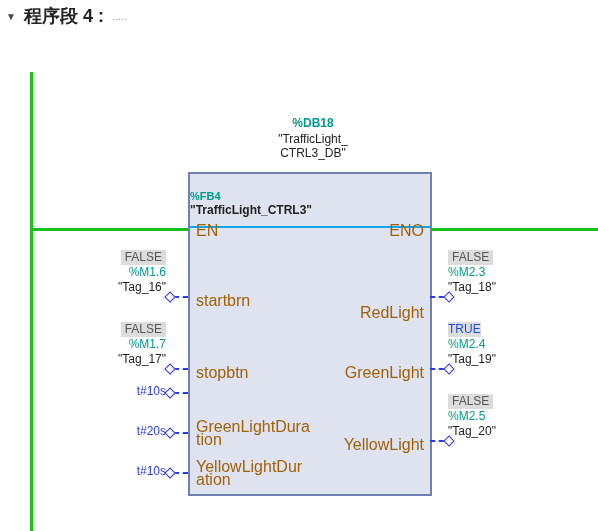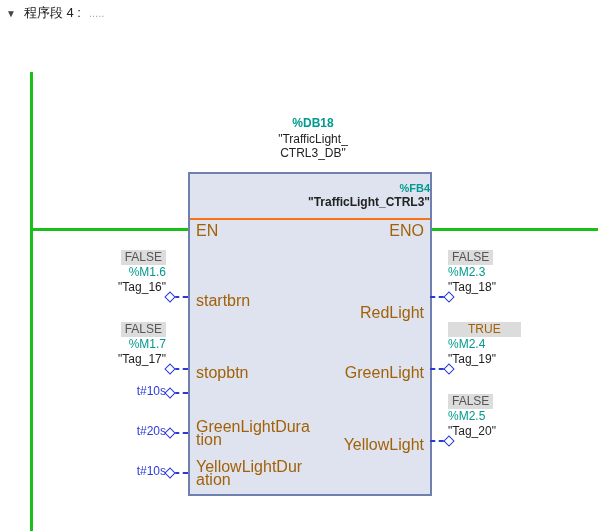--- a/index.html
+++ b/index.html
@@ -1,33 +1,33 @@
 <!DOCTYPE html>
 <html><head>
 <meta charset="utf-8">
 <style>
   html,body{margin:0;padding:0;font-family:"Microsoft YaHei",Arial,sans-serif;font-size:12px;color:#333;background:#fff}
   .root{width:598px;height:531px;position:relative;overflow:hidden}
   
   .hdr{padding:4px 6px 2px 6px}
   .hdr-row1{display:flex;align-items:center;gap:8px}
   .tri{font-size:10px;color:#444}
-  .title{font-weight:normal;font-size:13px;color:#222}
+  .title{font-weight:bold;font-size:18px;color:#222}
   .dots{color:#aaa;font-size:11px}
   .comment-row{padding:2px 0 6px 28px;color:#aaa;font-size:12px}
   
   .canvas{position:absolute;left:18px;top:60px;right:0;bottom:0}
   
   .rail{position:absolute;left:12px;top:12px;bottom:-40px;width:0;border-left:3px solid #18c018}
   
   .db-addr{position:absolute;top:56px;left:225px;width:140px;text-align:center;color:#009a90;font-weight:bold;font-size:12px}
   .db-name{position:absolute;top:72px;left:225px;width:140px;text-align:center;color:#222;font-size:12px;line-height:14px}
   
   .box{position:absolute;left:170px;top:112px;width:240px;height:320px;background:#dfe3f0;border:2px solid #6e7fb0}
-  .box-head{height:36px;border-bottom:2px solid #f97316;text-align:right;padding-top:8px}
+  .box-head{height:36px;border-bottom:2px solid #0ea5e9;text-align:left;padding-top:16px}
   .fb-addr{color:#009a90;font-weight:bold;font-size:11px;line-height:13px}
   .fb-name{color:#222;font-weight:bold;font-size:12px;line-height:15px}
   
   .pin{position:absolute;font-size:16px;color:#a16207}
   .pin.left{left:6px}
   .pin.right{right:6px;text-align:right}
   .en{top:48px}
   .eno{top:48px}
   .pin-startbrn{top:118px}
   .pin-stopbtn{top:190px}
@@ -50,21 +50,21 @@
   .marker.l{left:148px}
   .marker.r{left:427px}
   .s1{top:236px}.s2{top:308px}.s3{top:332px}.s4{top:372px}.s5{top:412px}
   .sr1{top:236px}.sr2{top:308px}.sr3{top:380px}
 
   
   .ext{position:absolute;font-size:12px;line-height:15px}
   .ext.left{text-align:right}
   .ext.right{text-align:left}
   .val-false{color:#555;background:#dcdcdc;display:inline-block;padding:0 4px}
-  .val-true{color:#a16207;background:#dcdcdc;display:inline-block;padding:0 20px}
+  .val-true{color:#1d4ed8;background:#dcdcdc;display:inline-block;padding:0 0}
   .addr{color:#009a90;font-weight:normal}
   .tag{color:#222}
   .tlit{color:#2b3bd6}
   .ext.l1{left:0;top:190px;width:148px}
   .ext.l2{left:0;top:262px;width:148px}
   .ext.l3{left:0;top:324px;width:148px}
   .ext.l4{left:0;top:364px;width:148px}
   .ext.l5{left:0;top:404px;width:148px}
   .ext.r1{left:430px;top:190px;width:140px}
   .ext.r2{left:430px;top:262px;width:140px}

